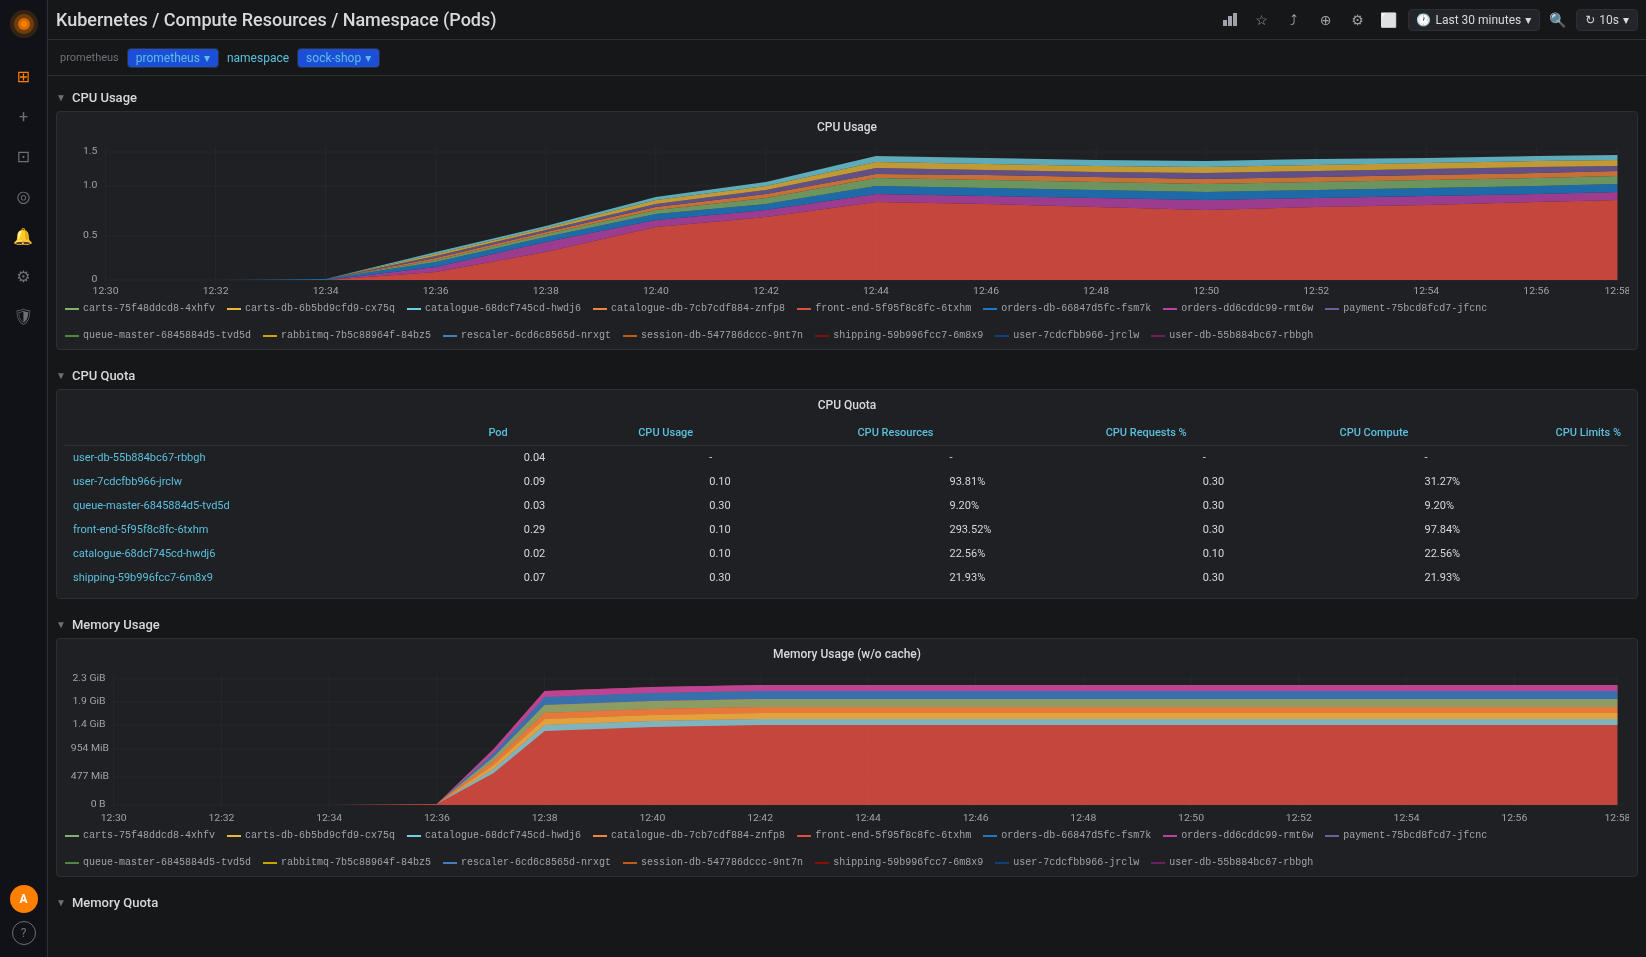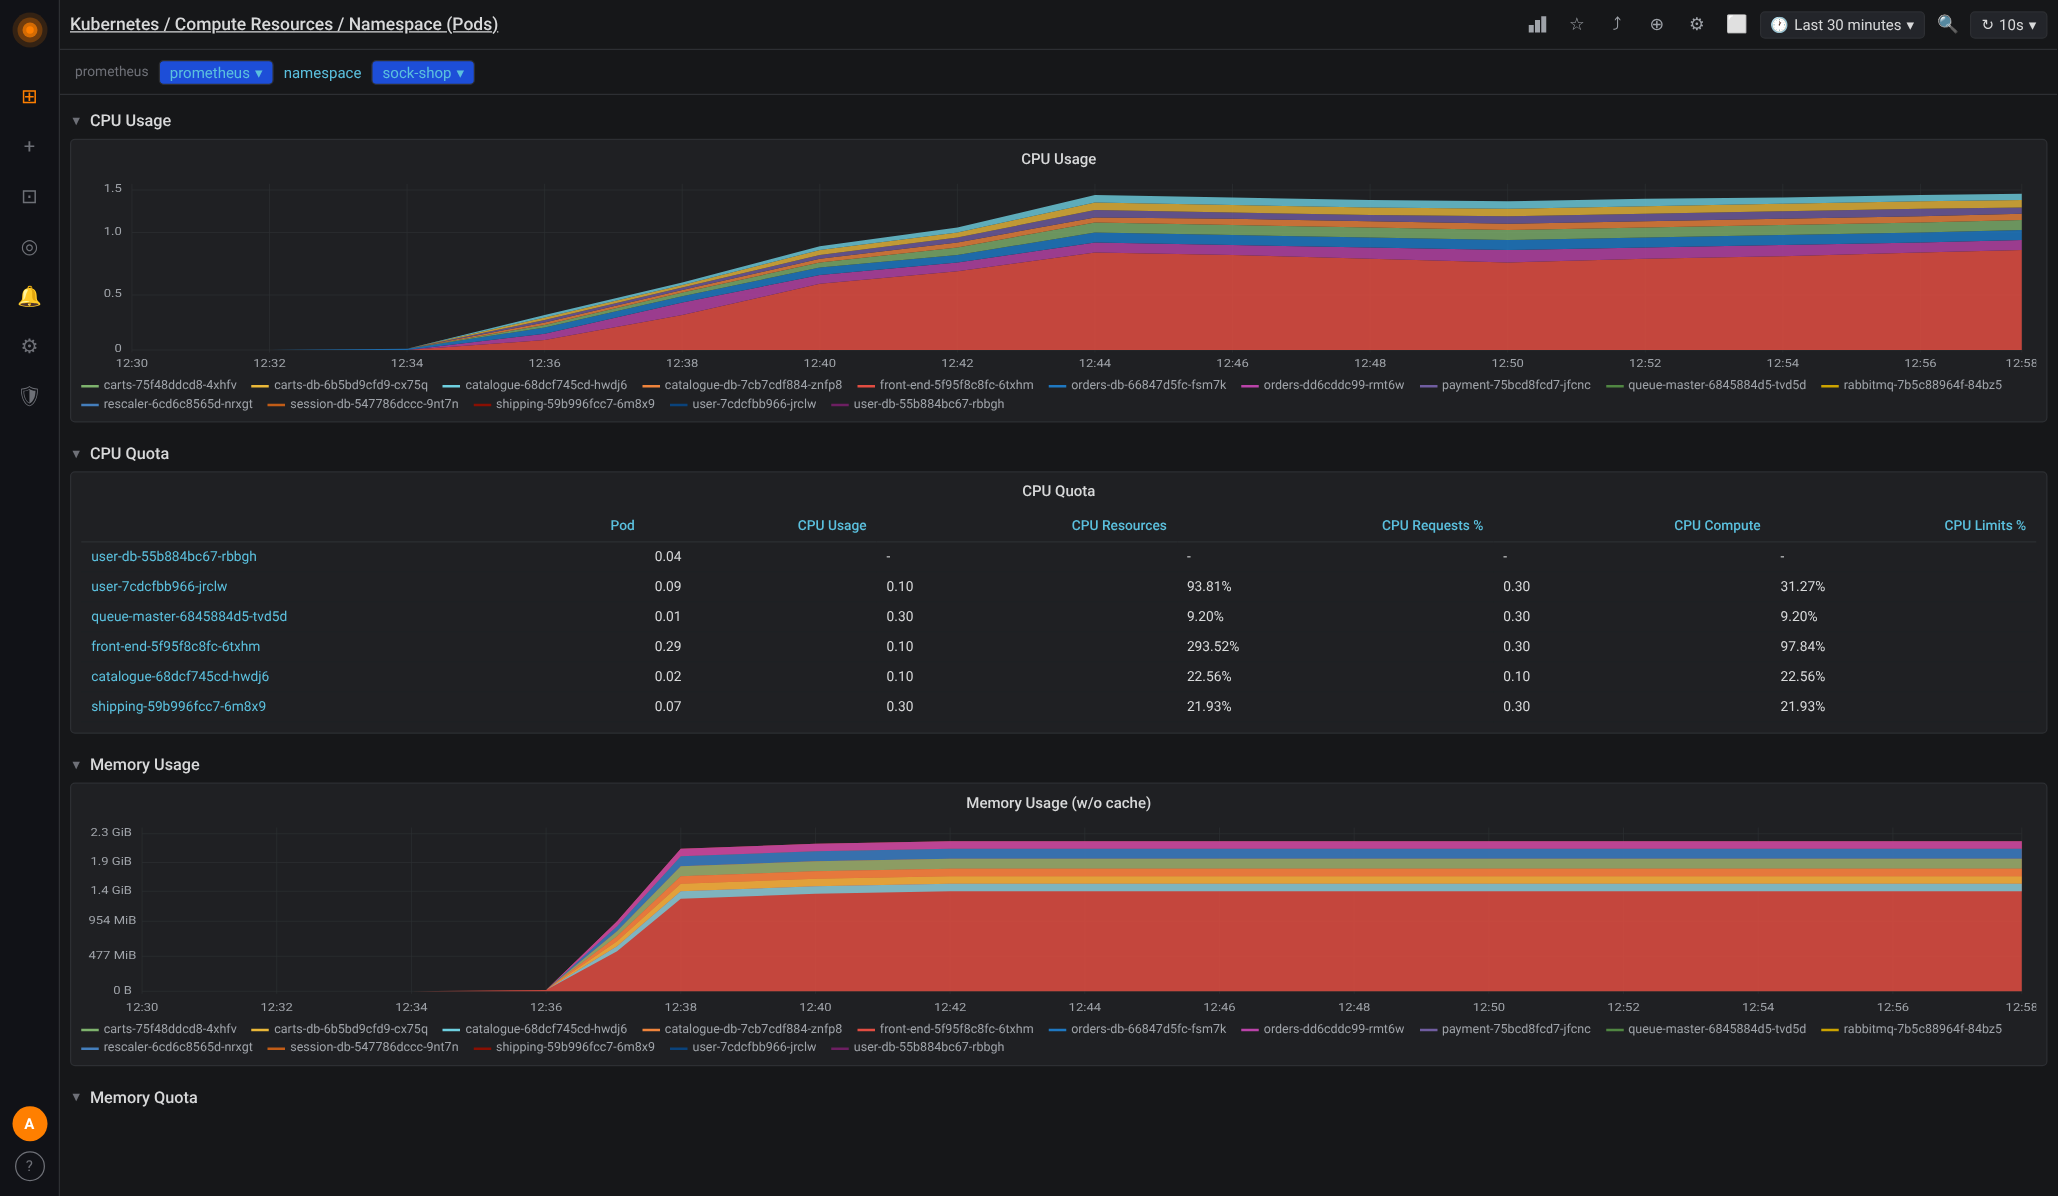--- a/index.html
+++ b/index.html
@@ -74,25 +74,24 @@
     .topbar {
       height: 40px;
       background: #161719;
       border-bottom: 1px solid #2d2f33;
       display: flex;
       align-items: center;
       padding: 0 8px;
       gap: 8px;
     }
     .topbar-title {
-      font-size: 14px;
+      font-size: 18px;
       color: #d8d9da;
       font-weight: 500;
       flex: 1;
-      text-decoration: underline;
     }
     .topbar-icons {
       display: flex;
       align-items: center;
       gap: 4px;
     }
     .topbar-icon-btn {
       width: 28px;
       height: 28px;
       display: flex;
@@ -203,24 +202,25 @@
       position: relative;
       width: 100%;
     }
     .chart-svg {
       width: 100%;
       display: block;
     }
     .chart-legend {
       display: flex;
       flex-wrap: wrap;
-      gap: 4px 12px;
+      gap: 16px 12px;
       margin-top: 6px;
       font-size: 10px;
       color: #9fa3a9;
+      font-family: Liberation Mono, monospace;
     }
     .legend-item {
       display: flex;
       align-items: center;
       gap: 4px;
     }
     .legend-color {
       width: 14px;
       height: 2px;
       flex-shrink: 0;
@@ -488,21 +488,21 @@
               <tr>
     <td class="pod-link">user-7cdcfbb966-jrclw</td>
     <td>0.09</td>
     <td>0.10</td>
     <td>93.81%</td>
     <td>0.30</td>
     <td>31.27%</td>
   </tr>
               <tr>
     <td class="pod-link">queue-master-6845884d5-tvd5d</td>
-    <td>0.01</td>
+    <td>0.03</td>
     <td>0.30</td>
     <td>9.20%</td>
     <td>0.30</td>
     <td>9.20%</td>
   </tr>
               <tr>
     <td class="pod-link">front-end-5f95f8c8fc-6txhm</td>
     <td>0.29</td>
     <td>0.10</td>
     <td>293.52%</td>

